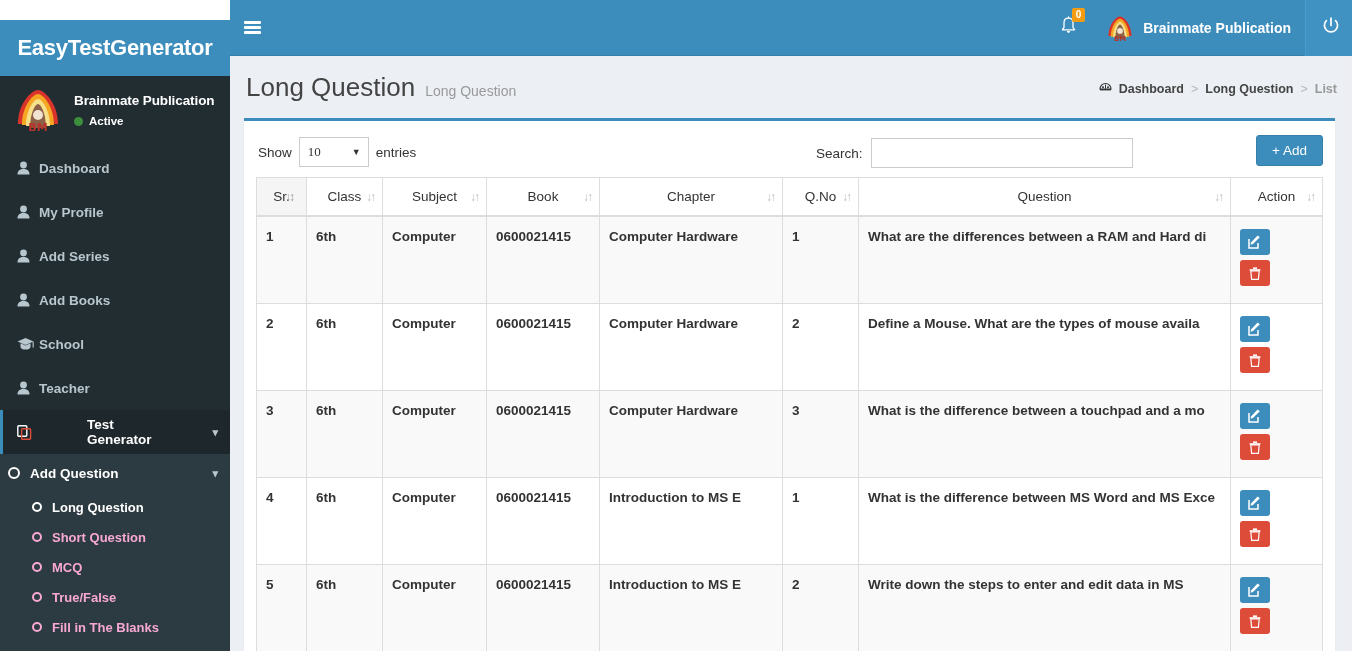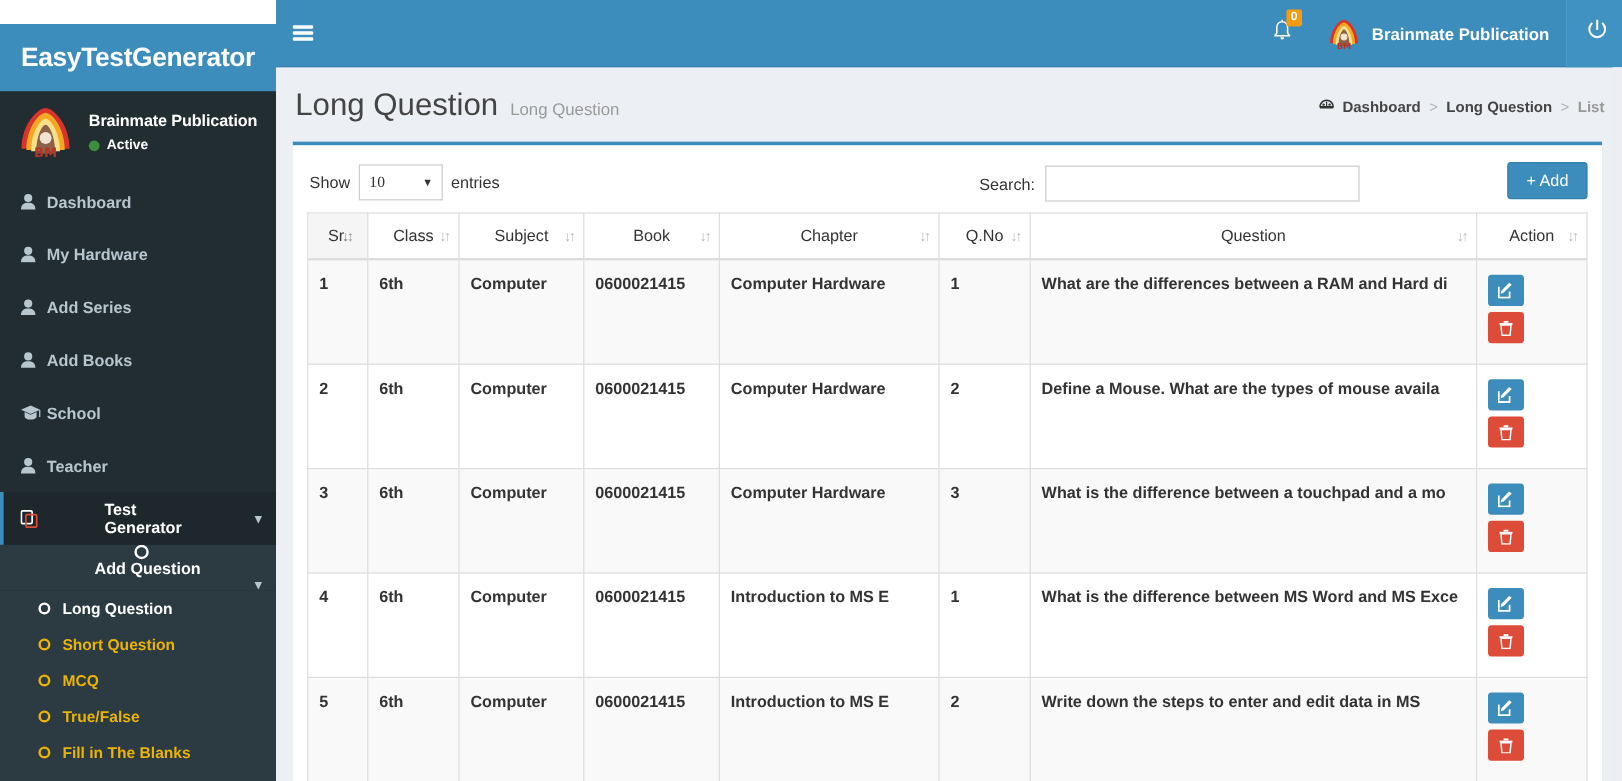--- a/index.html
+++ b/index.html
@@ -65,34 +65,33 @@
   }
   .nav-item.active {
     background: #1e282c; color: #ffffff; border-left-color: #3c8dbc; gap: 48px;
   }
   .nav-item.active .ico { color: #ffffff; }
   .nav-caret { margin-left: auto; font-size: 11px; color: #b8c7ce; }
 
   .subnav { list-style: none; background: #2c3b41; }
   .subnav-item {
     display: flex; align-items: center;
-    height: 30px; padding: 0 12px 0 28px;
+    height: 30px; padding: 0 12px 0 8px;
     color: #8aa4af; font-size: 13px; font-weight: bold;
     cursor: pointer;
-    flex-direction: column;
   }
   .subnav-item.lvl1 { height: 38px; color: #ffffff; font-size: 13.5px; }
   .subnav-item .ico {
     width: 22px; min-width: 22px; display: inline-flex; align-items: center;
   }
   .subnav2 { list-style: none; background: #2c3b41; }
   .subnav2-item {
     display: flex; align-items: center;
     height: 30px; padding: 0 12px 0 32px;
-    color: #eab308; font-size: 13px; font-weight: bold;
+    color: #f9a8d4; font-size: 13px; font-weight: bold;
     cursor: pointer;
   }
   .subnav2-item.current { color: #ffffff; }
   .subnav2-item .ico {
     width: 20px; min-width: 20px; display: inline-flex; align-items: center;
   }
   .circ {
     width: 10px; height: 10px; border-radius: 50%;
     border: 2px solid currentColor; display: inline-block;
   }
@@ -301,21 +300,21 @@
         </span>
         <span>Dashboard</span>
       </li>
       <li class="nav-item">
         <span class="ico">
           <svg width="13" height="14" viewBox="0 0 13 14">
               <circle cx="6.5" cy="4" r="3.4" fill="currentColor"></circle>
               <path d="M0.5 13.5 C0.5 9.5, 3 8, 6.5 8 C10 8, 12.5 9.5, 12.5 13.5 Z" fill="currentColor"></path>
             </svg>
         </span>
-        <span>My Hardware</span>
+        <span>My Profile</span>
       </li>
       <li class="nav-item">
         <span class="ico">
           <svg width="13" height="14" viewBox="0 0 13 14">
               <circle cx="6.5" cy="4" r="3.4" fill="currentColor"></circle>
               <path d="M0.5 13.5 C0.5 9.5, 3 8, 6.5 8 C10 8, 12.5 9.5, 12.5 13.5 Z" fill="currentColor"></path>
             </svg>
         </span>
         <span>Add Series</span>
       </li>

